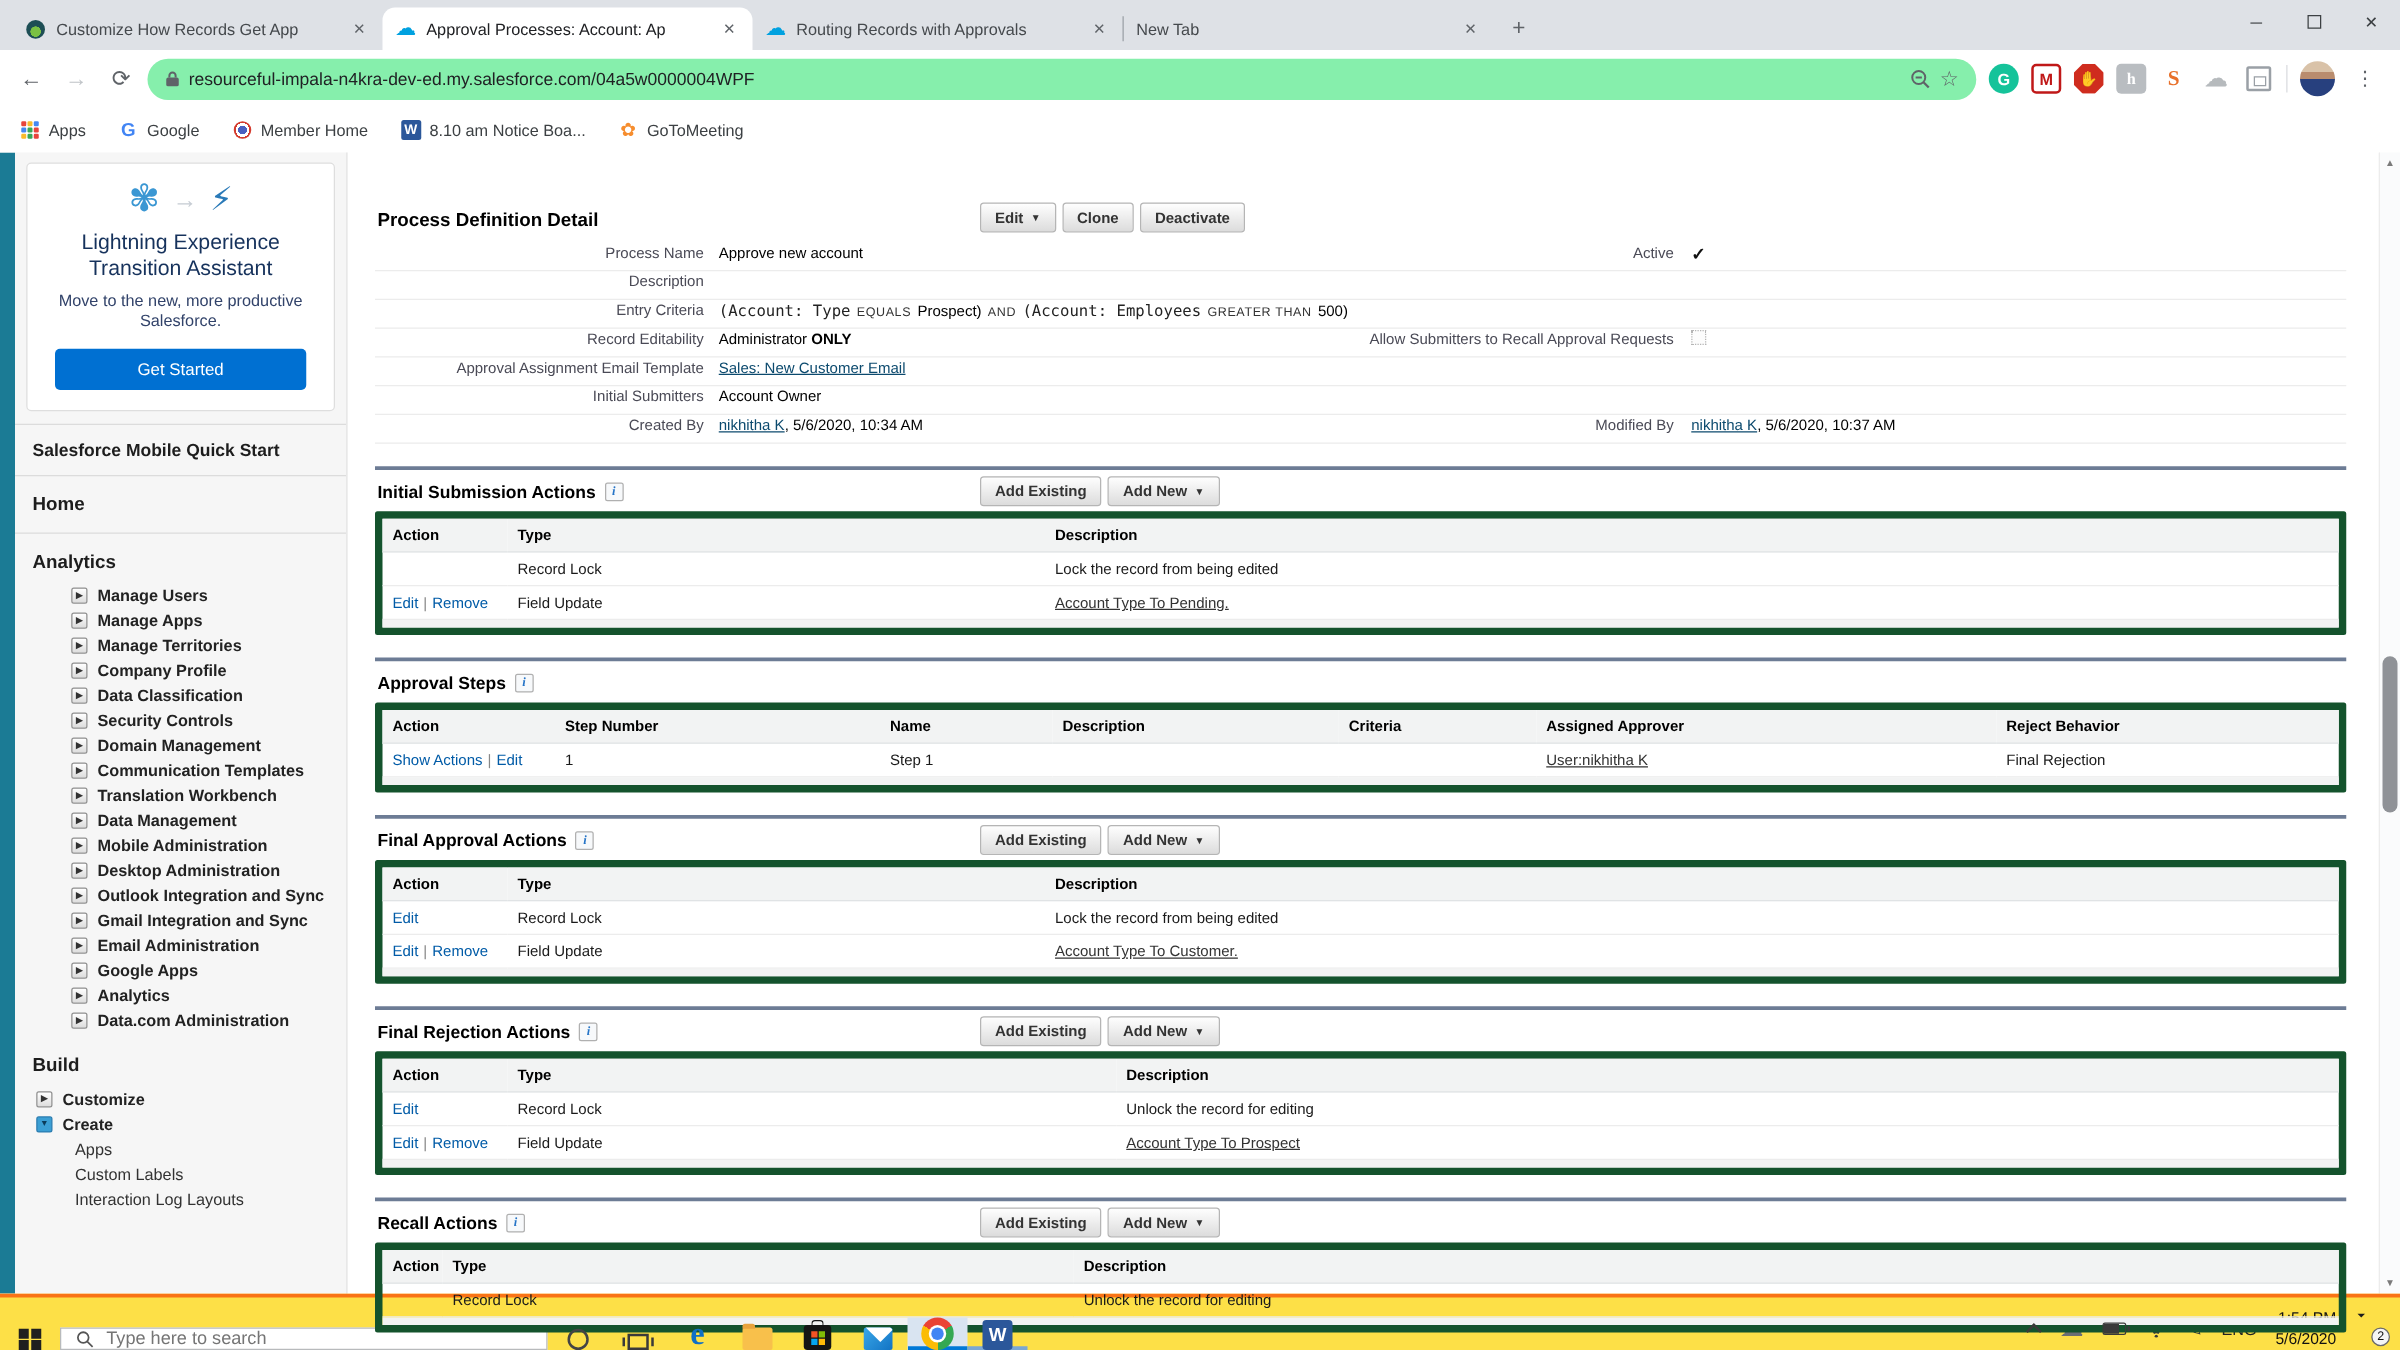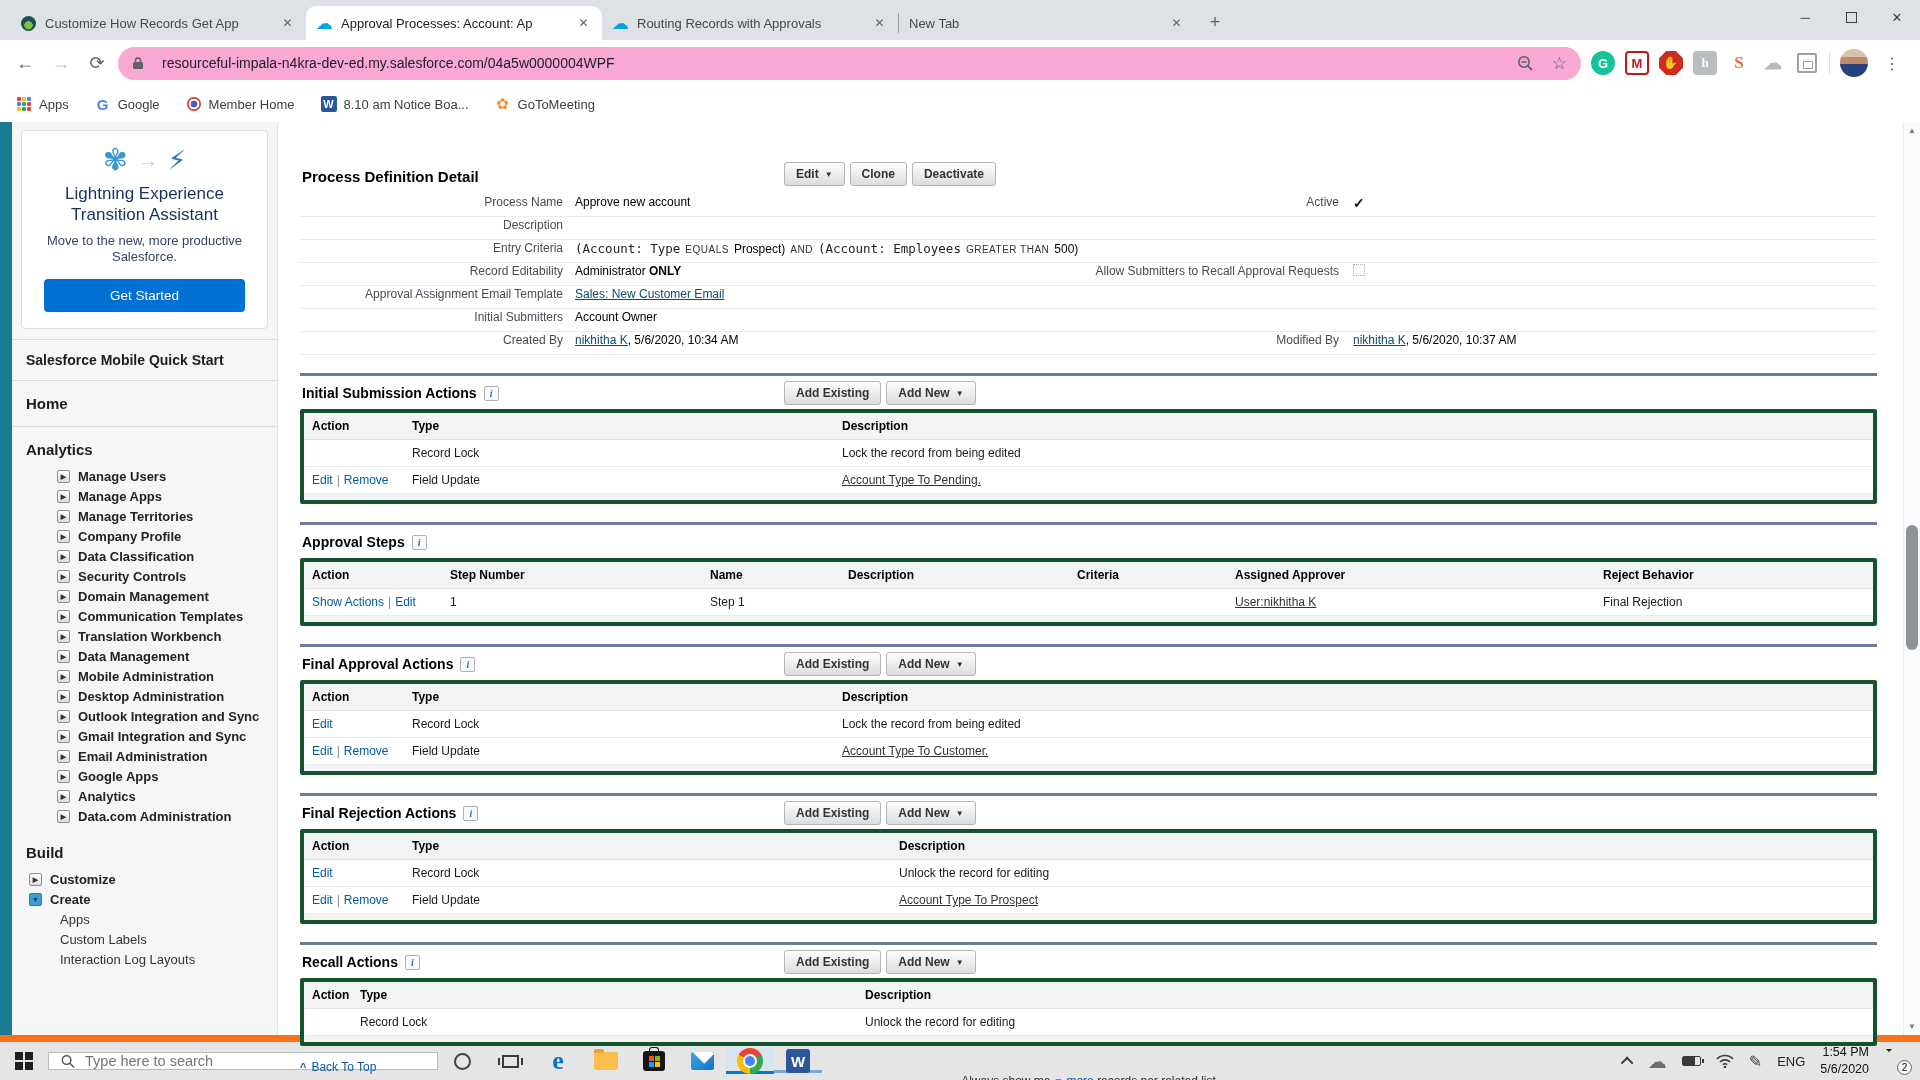--- a/index.html
+++ b/index.html
@@ -20,21 +20,21 @@
   .fav-cloud { color:#00a1e0; font-size:17px; line-height:1; font-family:"DejaVu Sans", sans-serif; }
   .newtab-btn { width:28px; height:28px; margin:0 0 4px 6px; font-size:18px; color:#5f6368; display:flex; align-items:center; justify-content:center; border-radius:50%; }
   .win-controls { position:absolute; right:0; top:0; height:34px; display:flex; }
   .win-btn { width:46px; height:34px; display:flex; align-items:center; justify-content:center; color:#3c4043; font-size:13px; }
   .win-max { width:11px; height:11px; border:1.5px solid #3c4043; }
 
   
   .toolbar { height:46px; background:#fff; display:flex; align-items:center; padding:0 10px; gap:6px; flex:0 0 auto; }
   .nav-btn { width:30px; height:30px; display:flex; align-items:center; justify-content:center; font-size:18px; color:#5f6368; border-radius:50%; flex:0 0 auto; }
   .nav-btn.disabled { color:#c0c4c8; }
-  .urlbox { flex:1; height:33px; background:#f9a8d4; border-radius:17px; display:flex; align-items:center; padding:0 14px; gap:18px; min-width:0; }
+  .urlbox { flex:1; height:33px; background:#86efac; border-radius:17px; display:flex; align-items:center; padding:0 14px; gap:7px; min-width:0; }
   .url-text { font-size:14px; color:#202124; white-space:nowrap; overflow:hidden; flex:1; }
   .url-right-ic { color:#5f6368; flex:0 0 auto; display:flex; align-items:center; }
   .ext-row { display:flex; align-items:center; gap:10px; padding:0 4px; flex:0 0 auto; }
   .ext { width:24px; height:24px; display:flex; align-items:center; justify-content:center; font-size:13px; font-weight:bold; border-radius:4px; }
   .ext-grammarly { background:#15c39a; color:#fff; border-radius:50%; }
   .ext-mcafee { border:2px solid #c01818; color:#c01818; background:#fff; }
   .ext-adblock { background:#cf2c1e; color:#fff; clip-path:polygon(30% 0,70% 0,100% 30%,100% 70%,70% 100%,30% 100%,0 70%,0 30%); font-size:12px; }
   .ext-honey { background:#b9bdc1; color:#fff; font-family:"Liberation Serif", serif; }
   .ext-skey { color:#e8702a; font-size:17px; font-family:"Liberation Serif", serif; }
   .ext-gray { color:#b6babd; font-size:18px; }
@@ -103,21 +103,21 @@
   .ec-mono { font-family:"DejaVu Sans Mono", monospace; font-size:12.5px; color:#222; }
   .ec-op { font-size:10px; letter-spacing:.5px; color:#333; margin:0 5px; }
   .bold { font-weight:bold; }
 
   
   .section { margin-top:18px; }
   .sec-head { border-top:3px solid #6d7c95; padding:9px 0 8px 2px; position:relative; display:flex; align-items:center; gap:7px; }
   .sec-title { font-size:14px; font-weight:bold; color:#000; }
   .info-icon { width:15px; height:15px; border:1px solid #b0b0b0; border-radius:2px; background:#f7f9fb; color:#2574c7; font-size:10px; font-weight:bold; font-style:italic; font-family:"Liberation Serif", serif; display:flex; align-items:center; justify-content:center; cursor:pointer; }
   .sec-btns { position:absolute; left:484px; top:5px; display:flex; gap:5px; }
-  .sec-body { border:4px solid #14532d; border-radius:2px; }
+  .sec-body { border:6px solid #14532d; border-radius:2px; }
   .sf-table { width:100%; border-collapse:collapse; font-size:12px; table-layout:fixed; }
   .sf-table th { text-align:left; background:#f2f3f3; border-bottom:1px solid #e0e3e5; padding:6px 8px; font-weight:bold; color:#000; }
   .sf-table td { padding:6px 8px; border-bottom:1px solid #ececec; color:#1a1a1a; vertical-align:middle; }
   .sec-foot { height:6px; background:#f2f3f3; }
   .alink { color:#015ba7; text-decoration:none; cursor:pointer; }
   .sep { color:#888; margin:0 4px; }
   .dlink { color:#333; text-decoration:underline; cursor:pointer; }
   .cols-a .c-action { width:100px; }
   .cols-a .c-type { width:430px; }
   .cols-b .c-action { width:100px; }
@@ -134,21 +134,21 @@
   .blue-tri { color:#2574c7; font-size:10px; margin:0 3px; }
   .more-link { color:#0b5cab; cursor:pointer; }
 
   
   .scrollbar { width:17px; flex:0 0 auto; background:#fafbfc; border-left:1px solid #ececec; display:flex; flex-direction:column; }
   .sb-arrow { height:17px; display:flex; align-items:center; justify-content:center; font-size:8px; color:#7a7a7a; }
   .sb-track { flex:1; position:relative; }
   .sb-thumb { position:absolute; left:2px; right:2px; top:386px; height:125px; background:#8f9297; border-radius:6px; }
 
   
-  .taskbar { height:45px; flex:0 0 auto; background:#e5e5e5; border-top:7px solid #f97316; display:flex; align-items:center; }
+  .taskbar { height:45px; flex:0 0 auto; background:#fde047; border-top:3px solid #f97316; display:flex; align-items:flex-end; }
   .tb-btn { width:48px; display:flex; align-items:center; justify-content:center; cursor:pointer; position:relative; }
   .win-logo { display:grid; grid-template-columns:8px 8px; grid-gap:1.5px; }
   .win-logo i { width:8px; height:8px; background:#1f1f1f; }
   .tsearch { width:390px; background:#fff; border:1px solid #b8babc; display:flex; align-items:center; gap:10px; padding:0 12px; }
   .tsearch input { border:none; outline:none; font-size:14.5px; color:#555; width:100%; font-family:"Liberation Sans", sans-serif; background:transparent; }
   .cortana-ring { width:17px; height:17px; border:2px solid #444; border-radius:50%; }
   .taskview-ic { width:17px; height:13px; border:2px solid #3a3a3a; position:relative; }
   .taskview-ic::before { content:""; position:absolute; left:-6px; top:1px; width:2px; height:7px; background:#3a3a3a; }
   .taskview-ic::after { content:""; position:absolute; right:-6px; top:1px; width:2px; height:7px; background:#3a3a3a; }
   .edge-e { font-size:26px; font-weight:bold; color:#0f6fc5; font-family:"Liberation Serif", serif; line-height:1; }

